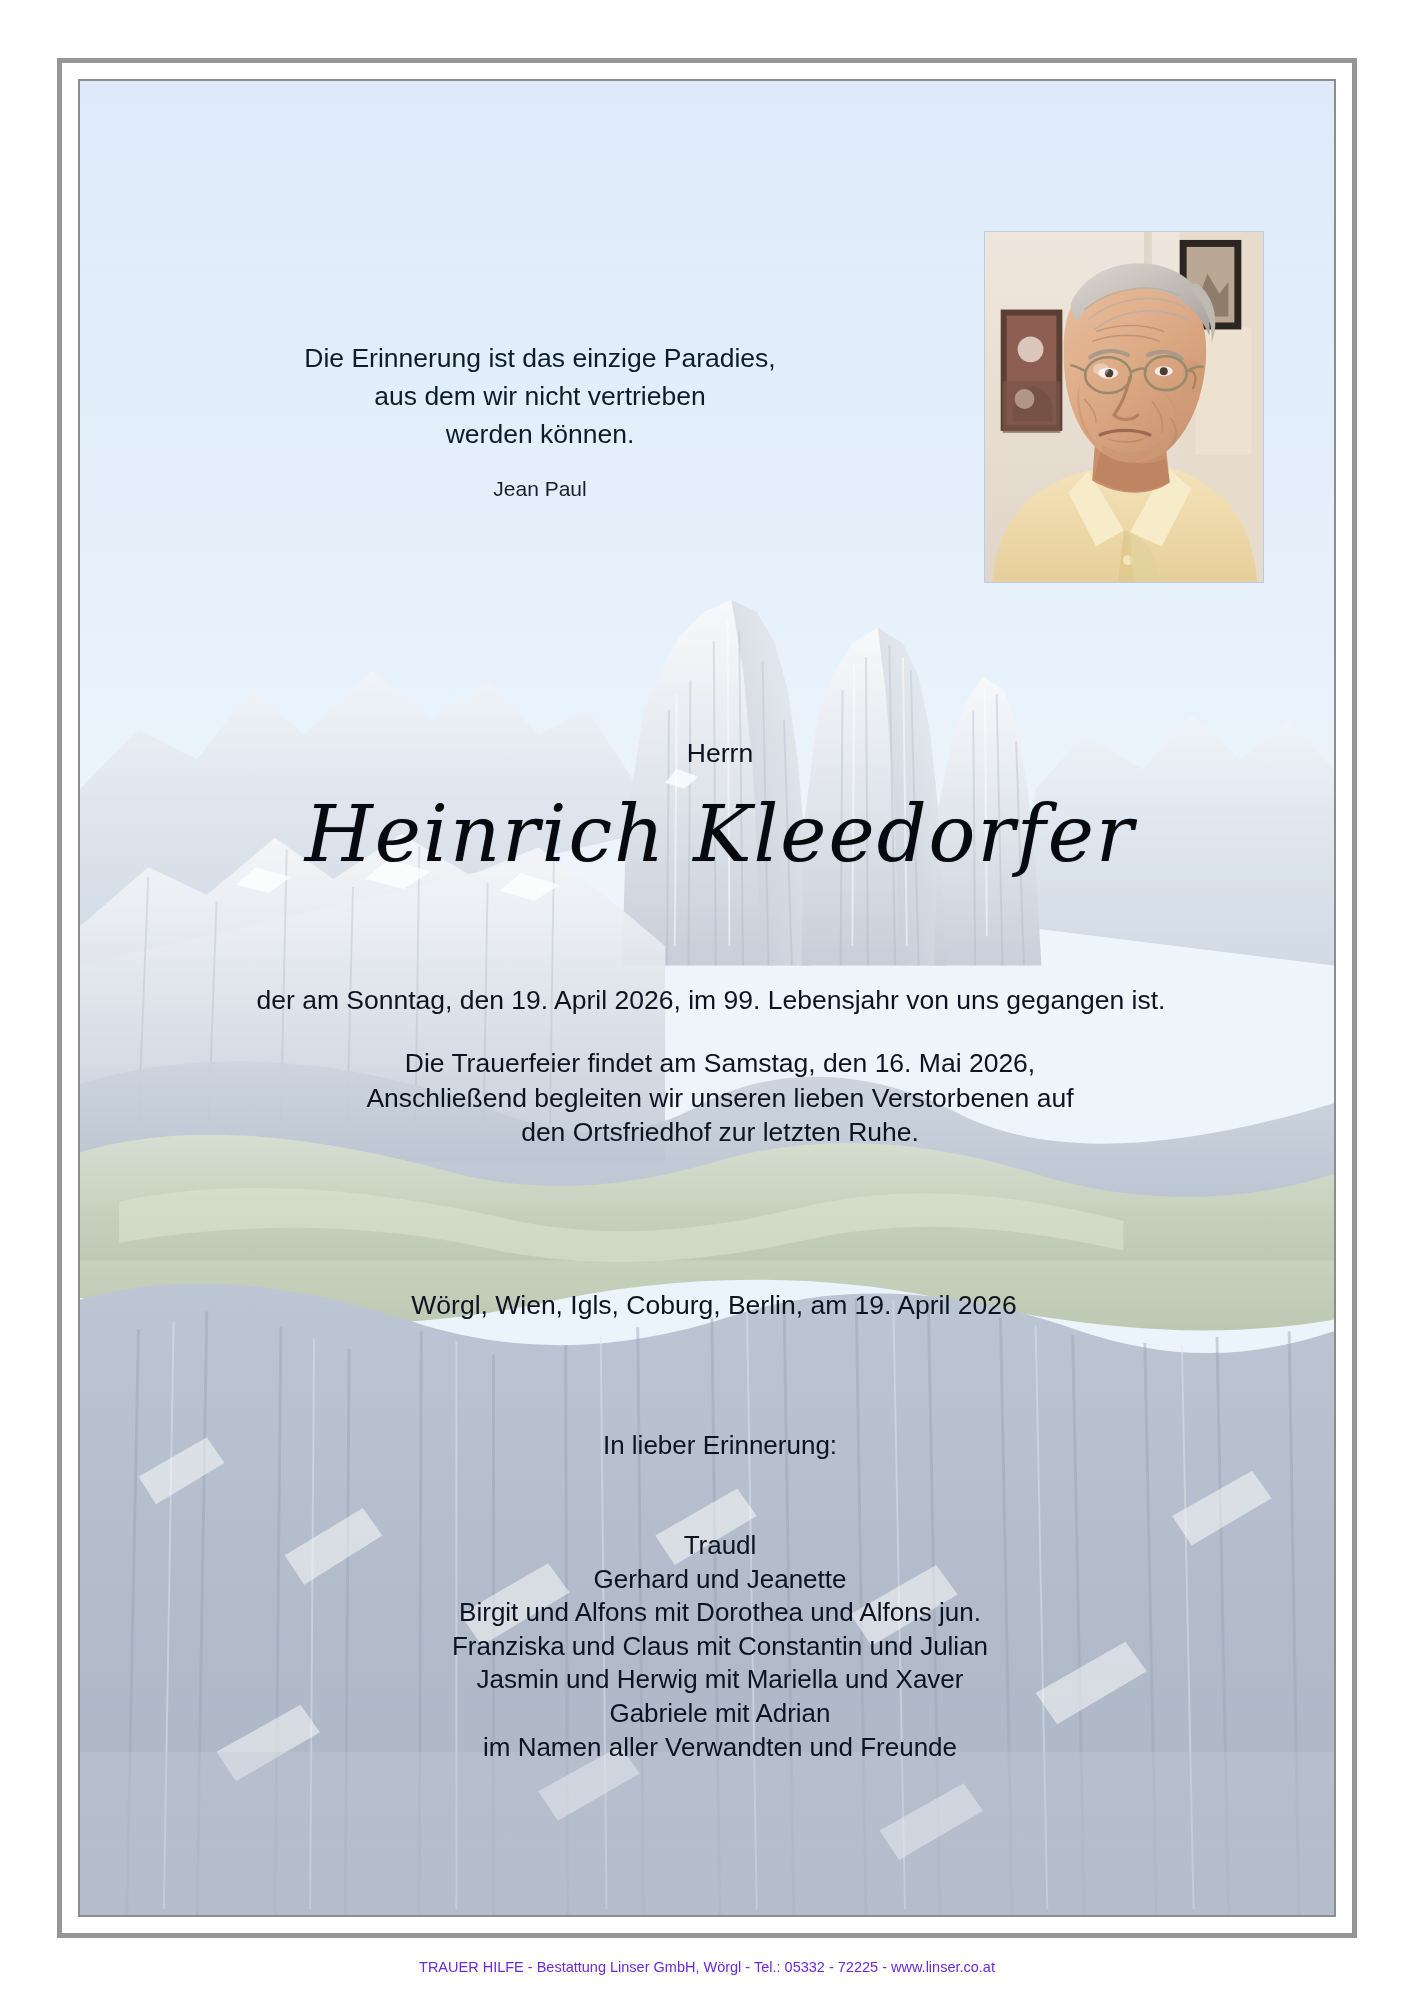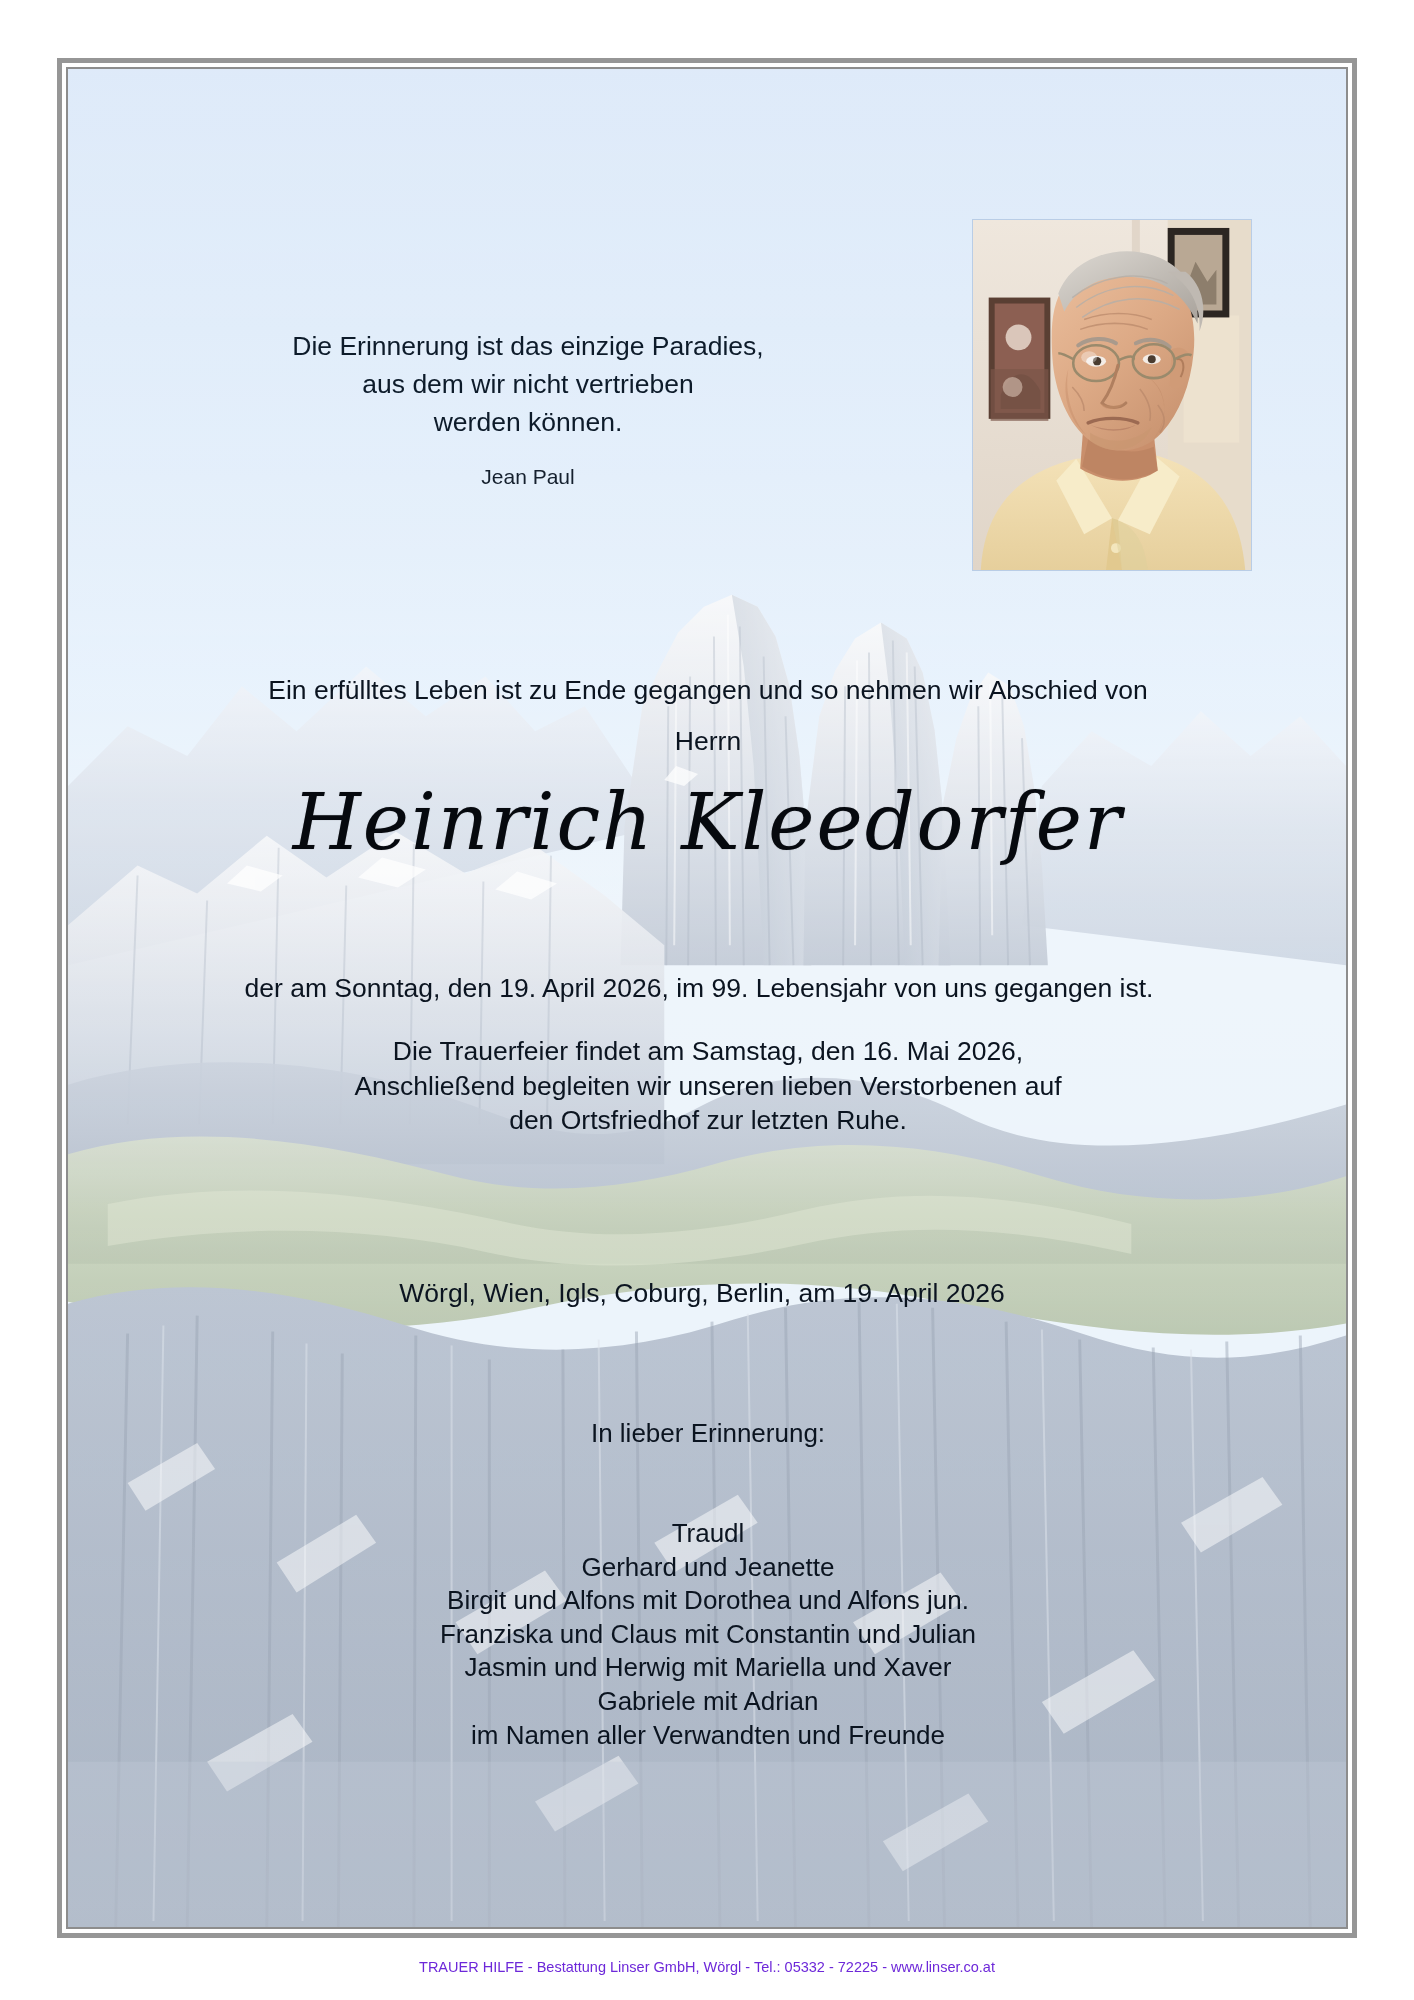--- a/index.html
+++ b/index.html
@@ -13,21 +13,21 @@
   }
 
   
   .card-outer{
     position:absolute;
     left:57px; top:58px;
     width:1300px; height:1880px;
     border:5px solid #969696;
     box-sizing:border-box;
     background:#ffffff;
-    padding:4px;
+    padding:16px;
   }
   .card-inner{
     position:relative;
     width:100%;height:100%;
     border:2px solid #8d8d8d;
     box-sizing:border-box;
     overflow:hidden;
     background:#cfe0f6;
   }
 
@@ -443,21 +443,20 @@
         </svg>
       </div>
 
       <div class="quote-block">
         <div>Die Erinnerung ist das einzige Paradies,</div>
         <div>aus dem wir nicht vertrieben</div>
         <div>werden können.</div>
       </div>
       <div class="quote-author">Jean Paul</div>
 
-      <div class="lead">Ein erfülltes Leben ist zu Ende gegangen und so nehmen wir Abschied von</div>
       <div class="herrn">Herrn</div>
       <div class="name">Heinrich Kleedorfer</div>
       <div class="deathline">der am Sonntag, den 19. April 2026, im 99. Lebensjahr von uns gegangen ist.</div>
 
       <div class="funeral">
         <div>Die Trauerfeier findet am Samstag, den 16. Mai 2026,</div>
         <div>Anschließend begleiten wir unseren lieben Verstorbenen auf</div>
         <div>den Ortsfriedhof zur letzten Ruhe.</div>
       </div>
 

